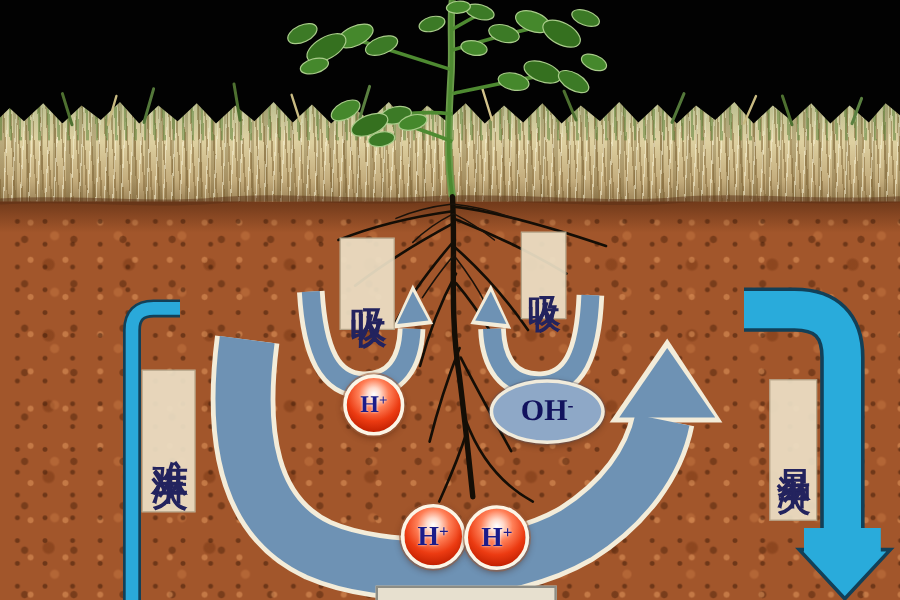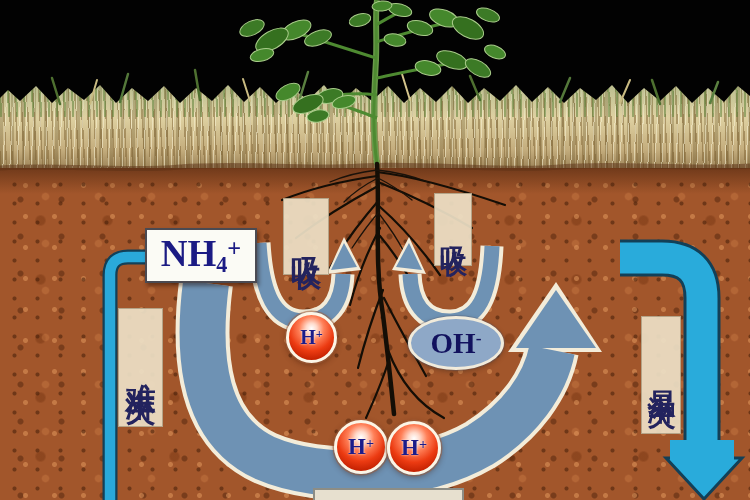--- a/index.html
+++ b/index.html
@@ -52,21 +52,21 @@
     display:flex;align-items:center;justify-content:center;
     font-family:"Liberation Serif",serif;font-weight:bold;color:#1c1c8a;
     text-shadow:0 0 2px rgba(255,255,255,.95);}
   .ball sup{font-size:.62em;vertical-align:.45em;}
 
   .oh-ellipse{position:absolute;z-index:4;left:408px;top:316px;width:96px;height:54px;border-radius:50%;
     background:radial-gradient(ellipse at 45% 35%, #aec2da 0%, #8ea8c7 55%, #7democ 100%);
     background-color:#8ea8c7;
     border:3px solid #f1ebdb;box-shadow:0 0 0 1px rgba(90,90,110,.35), 0 2px 5px rgba(40,30,20,.35);
     display:flex;align-items:center;justify-content:center;
-    font-family:"Liberation Serif",serif;font-weight:bold;font-size:29px;color:#12125e;}
+    font-family:"Liberation Serif",serif;font-weight:bold;font-size:25px;color:#12125e;}
   .oh-ellipse sup{font-size:.6em;vertical-align:.5em;}
 
   .bottombox{position:absolute;z-index:3;left:313px;top:488px;width:151px;height:26px;
     background:#e7e0cf;border:2px solid #8d8d85;}
 </style>
 </head>
 <body>
 
 <div class="scene">
 
@@ -183,23 +183,20 @@
     </g>
 
     <g>
       <path d="M620,258 L662,258 Q702,258 702,298 L702,462" fill="none" stroke="#124058" stroke-width="37" stroke-linejoin="round"></path>
       <path d="M620,258 L662,258 Q702,258 702,298 L702,462" fill="none" stroke="#29abdb" stroke-width="31" stroke-linejoin="round"></path>
       <polygon points="666,458 742,458 704,499" fill="#29abdb" stroke="#124058" stroke-width="3"></polygon>
       <rect x="670" y="440" width="64" height="20" fill="#29abdb"></rect>
     </g>
   </svg>
 
-  <div class="chembox" style="left:145px;top:228px;width:112px;height:55px;">
-    <span class="formula"><span>NH</span><sub>4</sub><sup>+</sup></span>
-  </div>
 
   <div class="paperbox" style="left:283px;top:198px;width:46px;height:77px;font-size:30px;">
     <span class="vtext">吸收</span>
   </div>
   <div class="paperbox" style="left:434px;top:193px;width:38px;height:73px;font-size:27px;">
     <span class="vtext">吸收</span>
   </div>
   <div class="paperbox" style="left:118px;top:308px;width:45px;height:119px;font-size:30px;">
     <span class="vtext">难淋失</span>
   </div>

